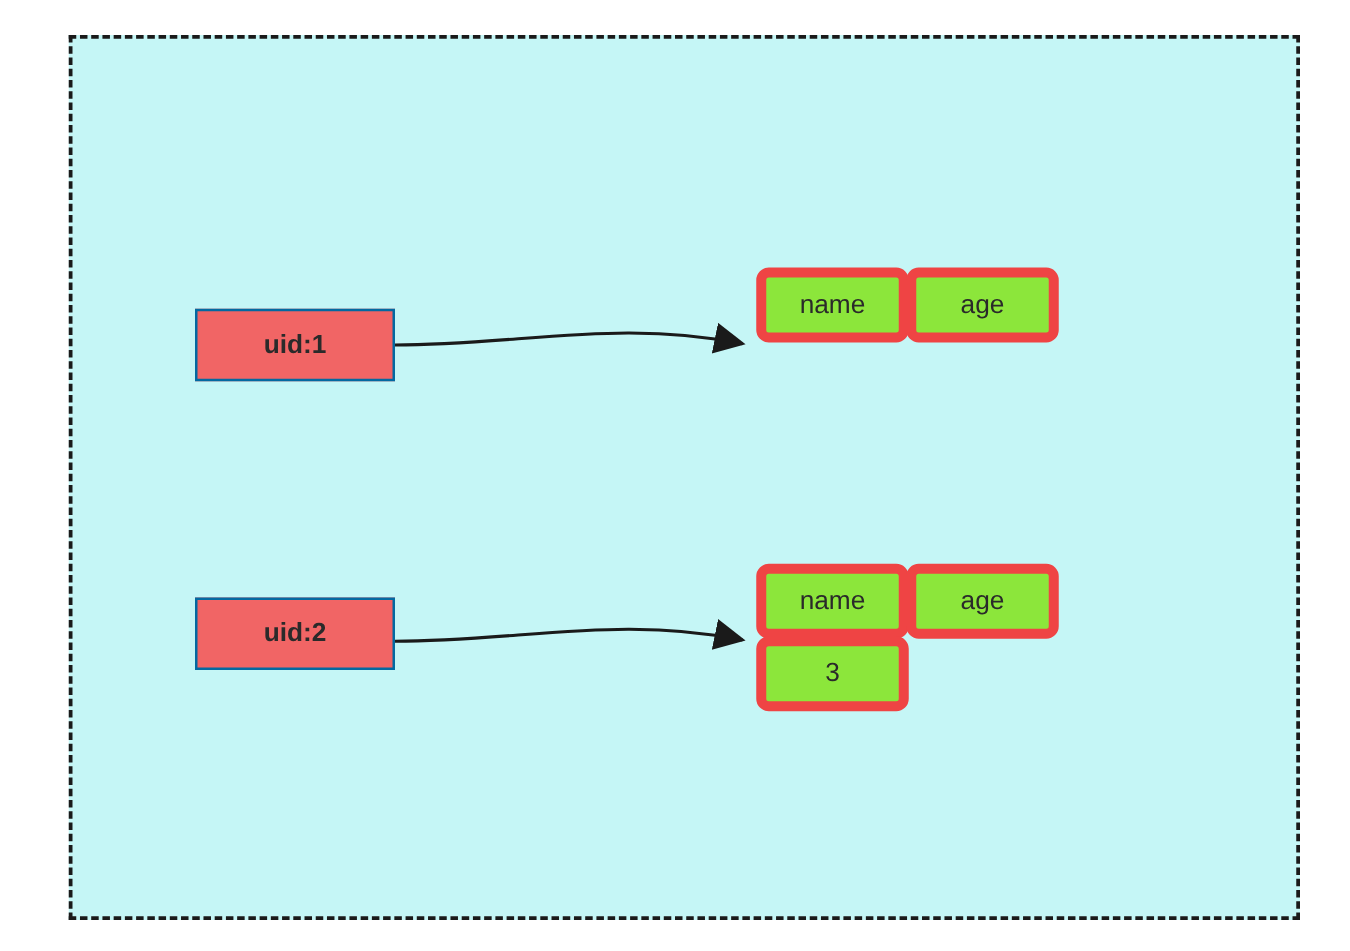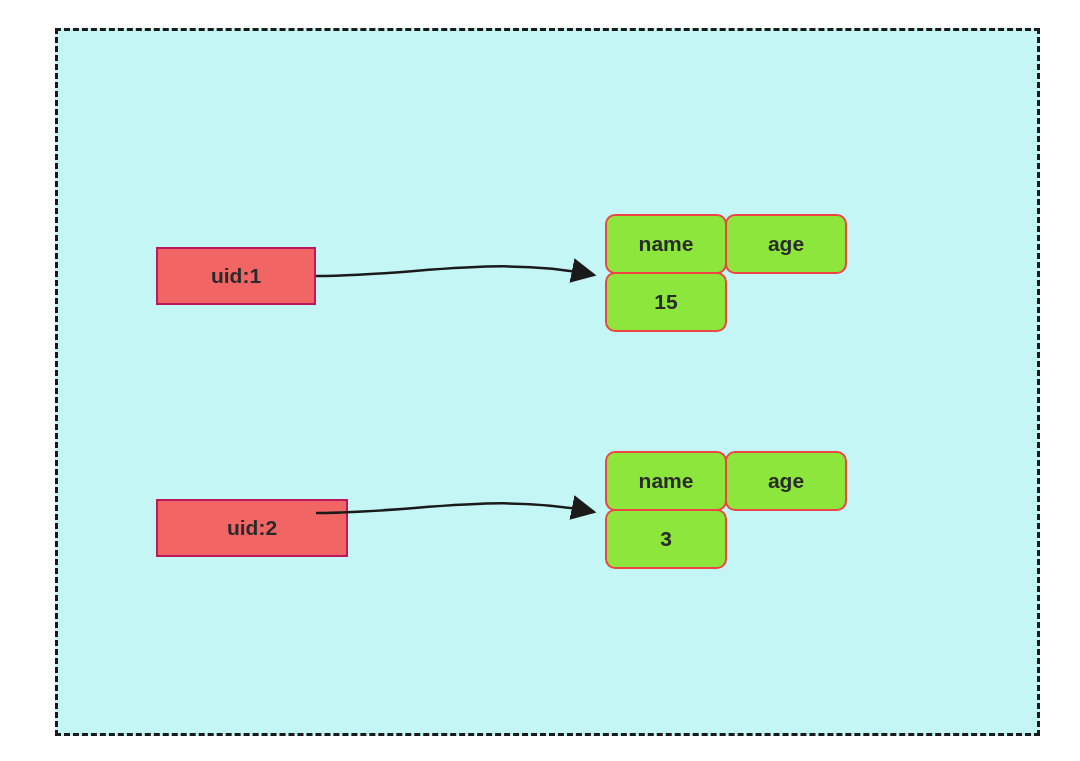--- a/index.html
+++ b/index.html
@@ -19,43 +19,43 @@
       left: 55px;
       top: 28px;
       width: 985px;
       height: 708px;
       background: #c5f6f6;
       border: 3px dashed #1a1a1a;
     }
     .key-box {
       position: absolute;
       background: #f16565;
-      border: 2px solid #be185d;
+      border: 2px solid #0369a1;
       display: flex;
       align-items: center;
       justify-content: center;
       font-size: 21px;
       font-weight: bold;
       color: #2a2a2a;
     }
     .value-grid {
       position: absolute;
       display: grid;
       grid-template-columns: 120px 120px;
       grid-template-rows: 58px 58px;
     }
     .cell {
       background: #8ce63b;
-      border: 2px solid #ef4444;
+      border: 8px solid #ef4444;
       border-radius: 10px;
       display: flex;
       align-items: center;
       justify-content: center;
       font-size: 21px;
-      font-weight: bold;
+      font-weight: normal;
       color: #2a2a2a;
       margin: -1px;
     }
     .arrow-svg {
       position: absolute;
       pointer-events: none;
     }
   </style>
 </head>
 <body>
@@ -66,35 +66,32 @@
     <span>uid:1</span>
   </div>
 
   <div class="value-grid" style="left:548px; top:184px;">
     <div class="cell">
       <span>name</span>
     </div>
     <div class="cell">
       <span>age</span>
     </div>
-    <div class="cell">
-      <span>15</span>
-    </div>
   </div>
 
   <svg class="arrow-svg" style="left:258px; top:226px;" width="300" height="60">
     <defs>
       <marker id="ah1" markerWidth="12" markerHeight="12" refX="9" refY="5" orient="auto">
         <path d="M0,0 L10,5 L0,10 Z" fill="#1a1a1a"></path>
       </marker>
     </defs>
     <path d="M 0 19 C 100 19, 180 -2, 278 18" stroke="#1a1a1a" stroke-width="2.5" fill="none" marker-end="url(#ah1)"></path>
   </svg>
 
-  <div class="key-box" style="left:98px; top:468px; width:192px; height:58px;">
+  <div class="key-box" style="left:98px; top:447px; width:160px; height:58px;">
     <span>uid:2</span>
   </div>
 
   <div class="value-grid" style="left:548px; top:421px;">
     <div class="cell">
       <span>name</span>
     </div>
     <div class="cell">
       <span>age</span>
     </div>

